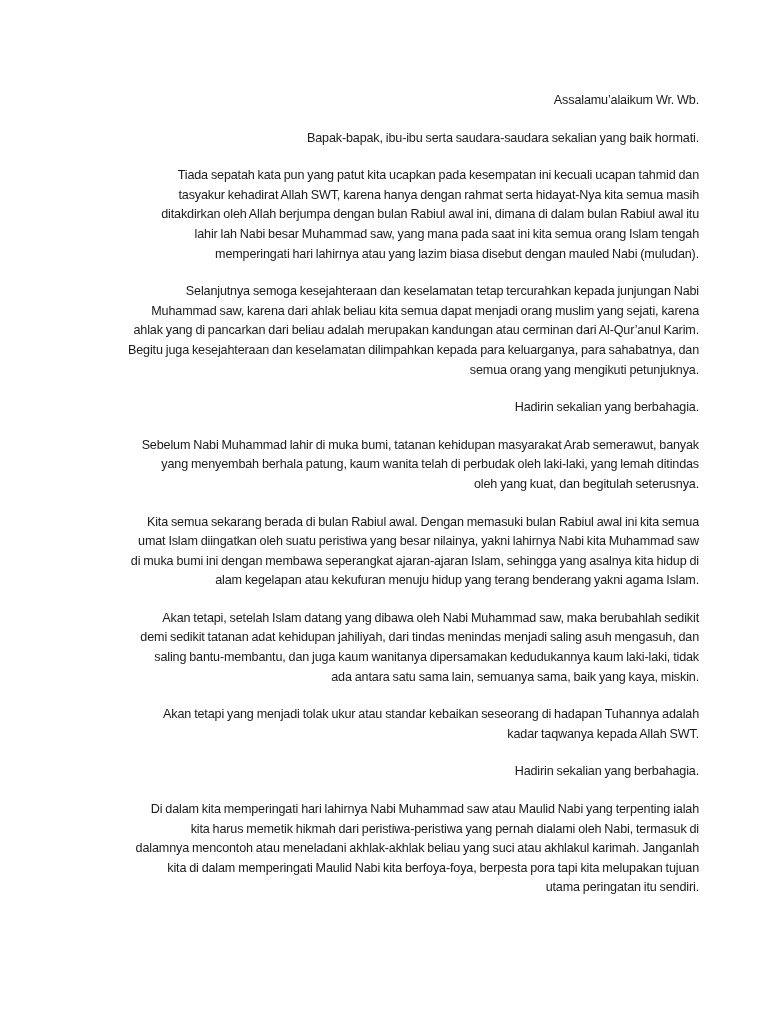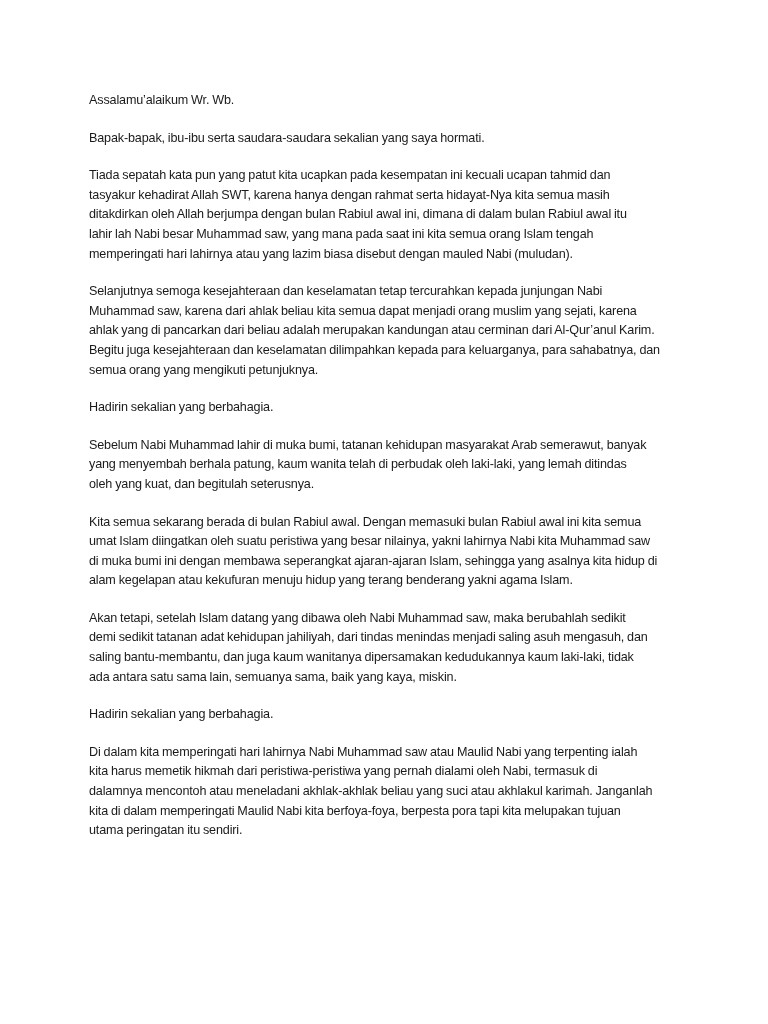--- a/index.html
+++ b/index.html
@@ -17,32 +17,33 @@
       position: absolute;
       left: 89px;
       top: 91px;
       width: 610px;
       font-family: "Liberation Sans", sans-serif;
       font-size: 12.6px;
       line-height: 19.6px;
       color: #1a1a1a;
       letter-spacing: -0.15px;
       word-spacing: -0.4px;
+      text-align: right;
     }
     .para {
       margin: 0 0 18px 0;
       white-space: pre-line;
     }
   </style>
 </head>
 <body>
 
 <div class="page">
   <p class="para">Assalamu’alaikum Wr. Wb.</p>
-  <p class="para">Bapak-bapak, ibu-ibu serta saudara-saudara sekalian yang saya hormati.</p>
+  <p class="para">Bapak-bapak, ibu-ibu serta saudara-saudara sekalian yang baik hormati.</p>
   <p class="para">Tiada sepatah kata pun yang patut kita ucapkan pada kesempatan ini kecuali ucapan tahmid dan
 tasyakur kehadirat Allah SWT, karena hanya dengan rahmat serta hidayat-Nya kita semua masih
 ditakdirkan oleh Allah berjumpa dengan bulan Rabiul awal ini, dimana di dalam bulan Rabiul awal itu
 lahir lah Nabi besar Muhammad saw, yang mana pada saat ini kita semua orang Islam tengah
 memperingati hari lahirnya atau yang lazim biasa disebut dengan mauled Nabi (muludan).</p>
   <p class="para">Selanjutnya semoga kesejahteraan dan keselamatan tetap tercurahkan kepada junjungan Nabi
 Muhammad saw, karena dari ahlak beliau kita semua dapat menjadi orang muslim yang sejati, karena
 ahlak yang di pancarkan dari beliau adalah merupakan kandungan atau cerminan dari Al-Qur’anul Karim.
 Begitu juga kesejahteraan dan keselamatan dilimpahkan kepada para keluarganya, para sahabatnya, dan
 semua orang yang mengikuti petunjuknya.</p>
@@ -51,19 +52,21 @@
 yang menyembah berhala patung, kaum wanita telah di perbudak oleh laki-laki, yang lemah ditindas
 oleh yang kuat, dan begitulah seterusnya.</p>
   <p class="para">Kita semua sekarang berada di bulan Rabiul awal. Dengan memasuki bulan Rabiul awal ini kita semua
 umat Islam diingatkan oleh suatu peristiwa yang besar nilainya, yakni lahirnya Nabi kita Muhammad saw
 di muka bumi ini dengan membawa seperangkat ajaran-ajaran Islam, sehingga yang asalnya kita hidup di
 alam kegelapan atau kekufuran menuju hidup yang terang benderang yakni agama Islam.</p>
   <p class="para">Akan tetapi, setelah Islam datang yang dibawa oleh Nabi Muhammad saw, maka berubahlah sedikit
 demi sedikit tatanan adat kehidupan jahiliyah, dari tindas menindas menjadi saling asuh mengasuh, dan
 saling bantu-membantu, dan juga kaum wanitanya dipersamakan kedudukannya kaum laki-laki, tidak
 ada antara satu sama lain, semuanya sama, baik yang kaya, miskin.</p>
+  <p class="para">Akan tetapi yang menjadi tolak ukur atau standar kebaikan seseorang di hadapan Tuhannya adalah
+kadar taqwanya kepada Allah SWT.</p>
   <p class="para">Hadirin sekalian yang berbahagia.</p>
   <p class="para">Di dalam kita memperingati hari lahirnya Nabi Muhammad saw atau Maulid Nabi yang terpenting ialah
 kita harus memetik hikmah dari peristiwa-peristiwa yang pernah dialami oleh Nabi, termasuk di
 dalamnya mencontoh atau meneladani akhlak-akhlak beliau yang suci atau akhlakul karimah. Janganlah
 kita di dalam memperingati Maulid Nabi kita berfoya-foya, berpesta pora tapi kita melupakan tujuan
 utama peringatan itu sendiri.</p>
 </div>
 
 </body></html>

